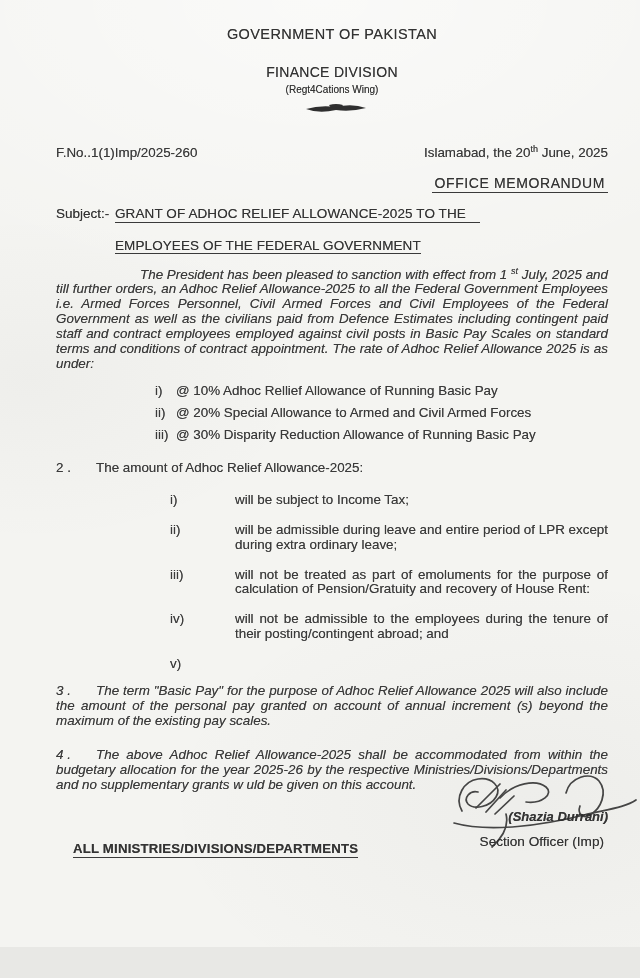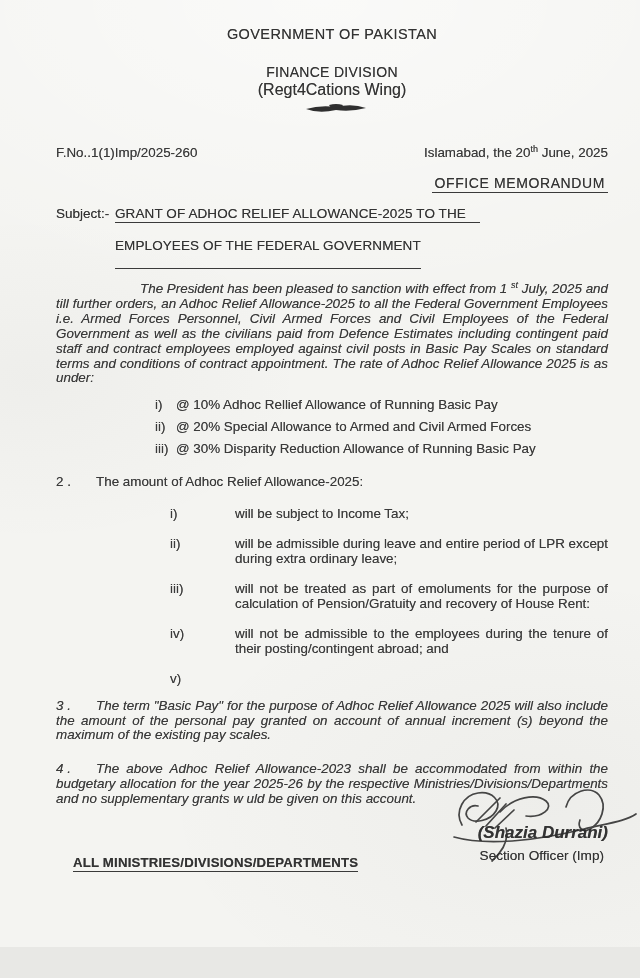--- a/index.html
+++ b/index.html
@@ -13,48 +13,48 @@
       radial-gradient(700px 420px at 85% 85%, rgba(60,60,55,.035), transparent 55%),
       radial-gradient(500px 300px at 5% 40%, rgba(60,60,55,.03), transparent 55%);
     font-family:"Liberation Sans","DejaVu Sans",sans-serif;
     color:#3a3a3a;
     filter:blur(.25px);
   }
   .inked{text-shadow:0 0 .5px rgba(45,45,45,.6);}
   .center{text-align:center;}
   .hdr-org{font-size:14.5px;letter-spacing:.4px;color:#333;line-height:16px;margin-bottom:22px;}
   .hdr-div{font-size:14px;letter-spacing:.3px;color:#333;line-height:16px;margin-bottom:2px;}
-  .hdr-wing{font-size:16px;color:#333;line-height:15px;}
+  .hdr-wing{font-size:10px;color:#333;line-height:15px;}
   .flourish-wrap{text-align:center;margin:4px 0 26px 8px;}
   .flourish-wrap svg{display:inline-block;}
   .refrow{display:flex;justify-content:space-between;font-size:13.4px;line-height:16px;margin-bottom:13px;}
   .om-row{text-align:right;margin-bottom:13px;}
   .om{display:inline-block;font-size:14px;letter-spacing:.6px;color:#333;
       border-bottom:1.6px solid #3a3a3a;padding:0 3px 1px 3px;line-height:16px;}
   .subject{display:flex;font-size:13.5px;line-height:16.5px;margin-bottom:13px;color:#333;}
   .slabel{flex:0 0 59px;}
   .stext{letter-spacing:.1px;}
   .u1{border-bottom:1.6px solid #3a3a3a;padding:0 14px 1px 0;display:inline-block;line-height:15px;margin-bottom:15px;}
-  .u2{border-bottom:1.6px solid #3a3a3a;padding-bottom:15px;display:inline-block;line-height:15px;}
+  .u2{border-bottom:1.6px solid #3a3a3a;padding-bottom:0;display:inline-block;line-height:15px;}
   .para{font-size:13.4px;line-height:14.9px;text-align:justify;margin:0 0 11px 0;font-style:italic;}
   .p1{text-indent:84px;}
   .rates{margin:0 0 18px 99px;}
   .rate{font-size:13.4px;line-height:15px;margin-bottom:7px;}
   .rnum{display:inline-block;width:21px;}
   .phead{font-size:13.4px;line-height:15px;margin-bottom:18px;}
   .pnum{display:inline-block;width:40px;}
   .clauses{margin-left:114px;margin-bottom:12px;}
   .clause{display:grid;grid-template-columns:65px auto;font-size:13.4px;line-height:14.9px;margin-bottom:15px;}
   .clause:last-child{margin-bottom:0;}
   .ctext{text-align:justify;}
   .pnumd{margin-bottom:19px;}
   .p4{margin-bottom:0;}
   .sigblock{position:relative;height:130px;}
   .sig-svg{position:absolute;top:-28px;right:-30px;z-index:2;}
-  .sname{position:absolute;top:16px;right:0;font-size:17px;font-weight:700;font-style:italic;color:#333;}
+  .sname{position:absolute;top:16px;right:0;font-size:13px;font-weight:700;font-style:italic;color:#333;}
   .stitle{position:absolute;top:33px;right:4px;font-size:13.6px;color:#333;margin-top:8px;}
   .footer{position:absolute;top:48px;left:17px;font-size:13.2px;font-weight:600;letter-spacing:.2px;
           border-bottom:1.6px solid #3a3a3a;padding-bottom:1px;color:#333;}
   sup{font-size:9px;vertical-align:super;line-height:0;}
 </style>
 </head>
 <body>
 
 <div class="page inked">
 
@@ -113,21 +113,21 @@
         <span class="cnum">iv)</span>
         <span class="ctext">will not be admissible to the employees during the tenure of their posting/contingent abroad; and</span>
       </div>
     <div class="clause">
         <span class="cnum">v)</span>
       </div>
   </div>
 
   <p class="para pnumd"><span class="pnum">3 .</span><span>The term "Basic Pay" for the purpose of Adhoc Relief Allowance 2025 will also include the amount of the personal pay granted on account of annual increment (s) beyond the maximum of the existing pay scales.</span></p>
 
-  <p class="para pnumd p4"><span class="pnum">4 .</span><span>The above Adhoc Relief Allowance-2023 shall be accommodated from within the budgetary allocation for the year 2025-26 by the respective Ministries/Divisions/Departments and no supplementary grants w uld be given on this account.</span></p>
+  <p class="para pnumd p4"><span class="pnum">4 .</span><span>The above Adhoc Relief Allowance-2025 shall be accommodated from within the budgetary allocation for the year 2025-26 by the respective Ministries/Divisions/Departments and no supplementary grants w uld be given on this account.</span></p>
 
   <div class="sigblock">
     <svg class="sig-svg" width="190" height="88" viewBox="0 0 190 88">
       <g fill="none" stroke="#2e2e2e" stroke-width="1.7" stroke-linecap="round" opacity="0.88">
         <path d="M14 46 C6 32 16 16 30 14 C44 12 54 22 48 32 C42 42 26 45 20 39 C15 33 22 25 30 27"></path>
         <path d="M28 43 L52 19"></path>
         <path d="M38 47 L58 25"></path>
         <path d="M47 49 L66 31"></path>
         <path d="M52 33 C66 18 88 14 98 22 C106 29 94 39 78 37"></path>
         <path d="M118 28 C122 12 142 6 151 16 C160 27 153 44 142 50 C135 54 129 49 132 41"></path>

